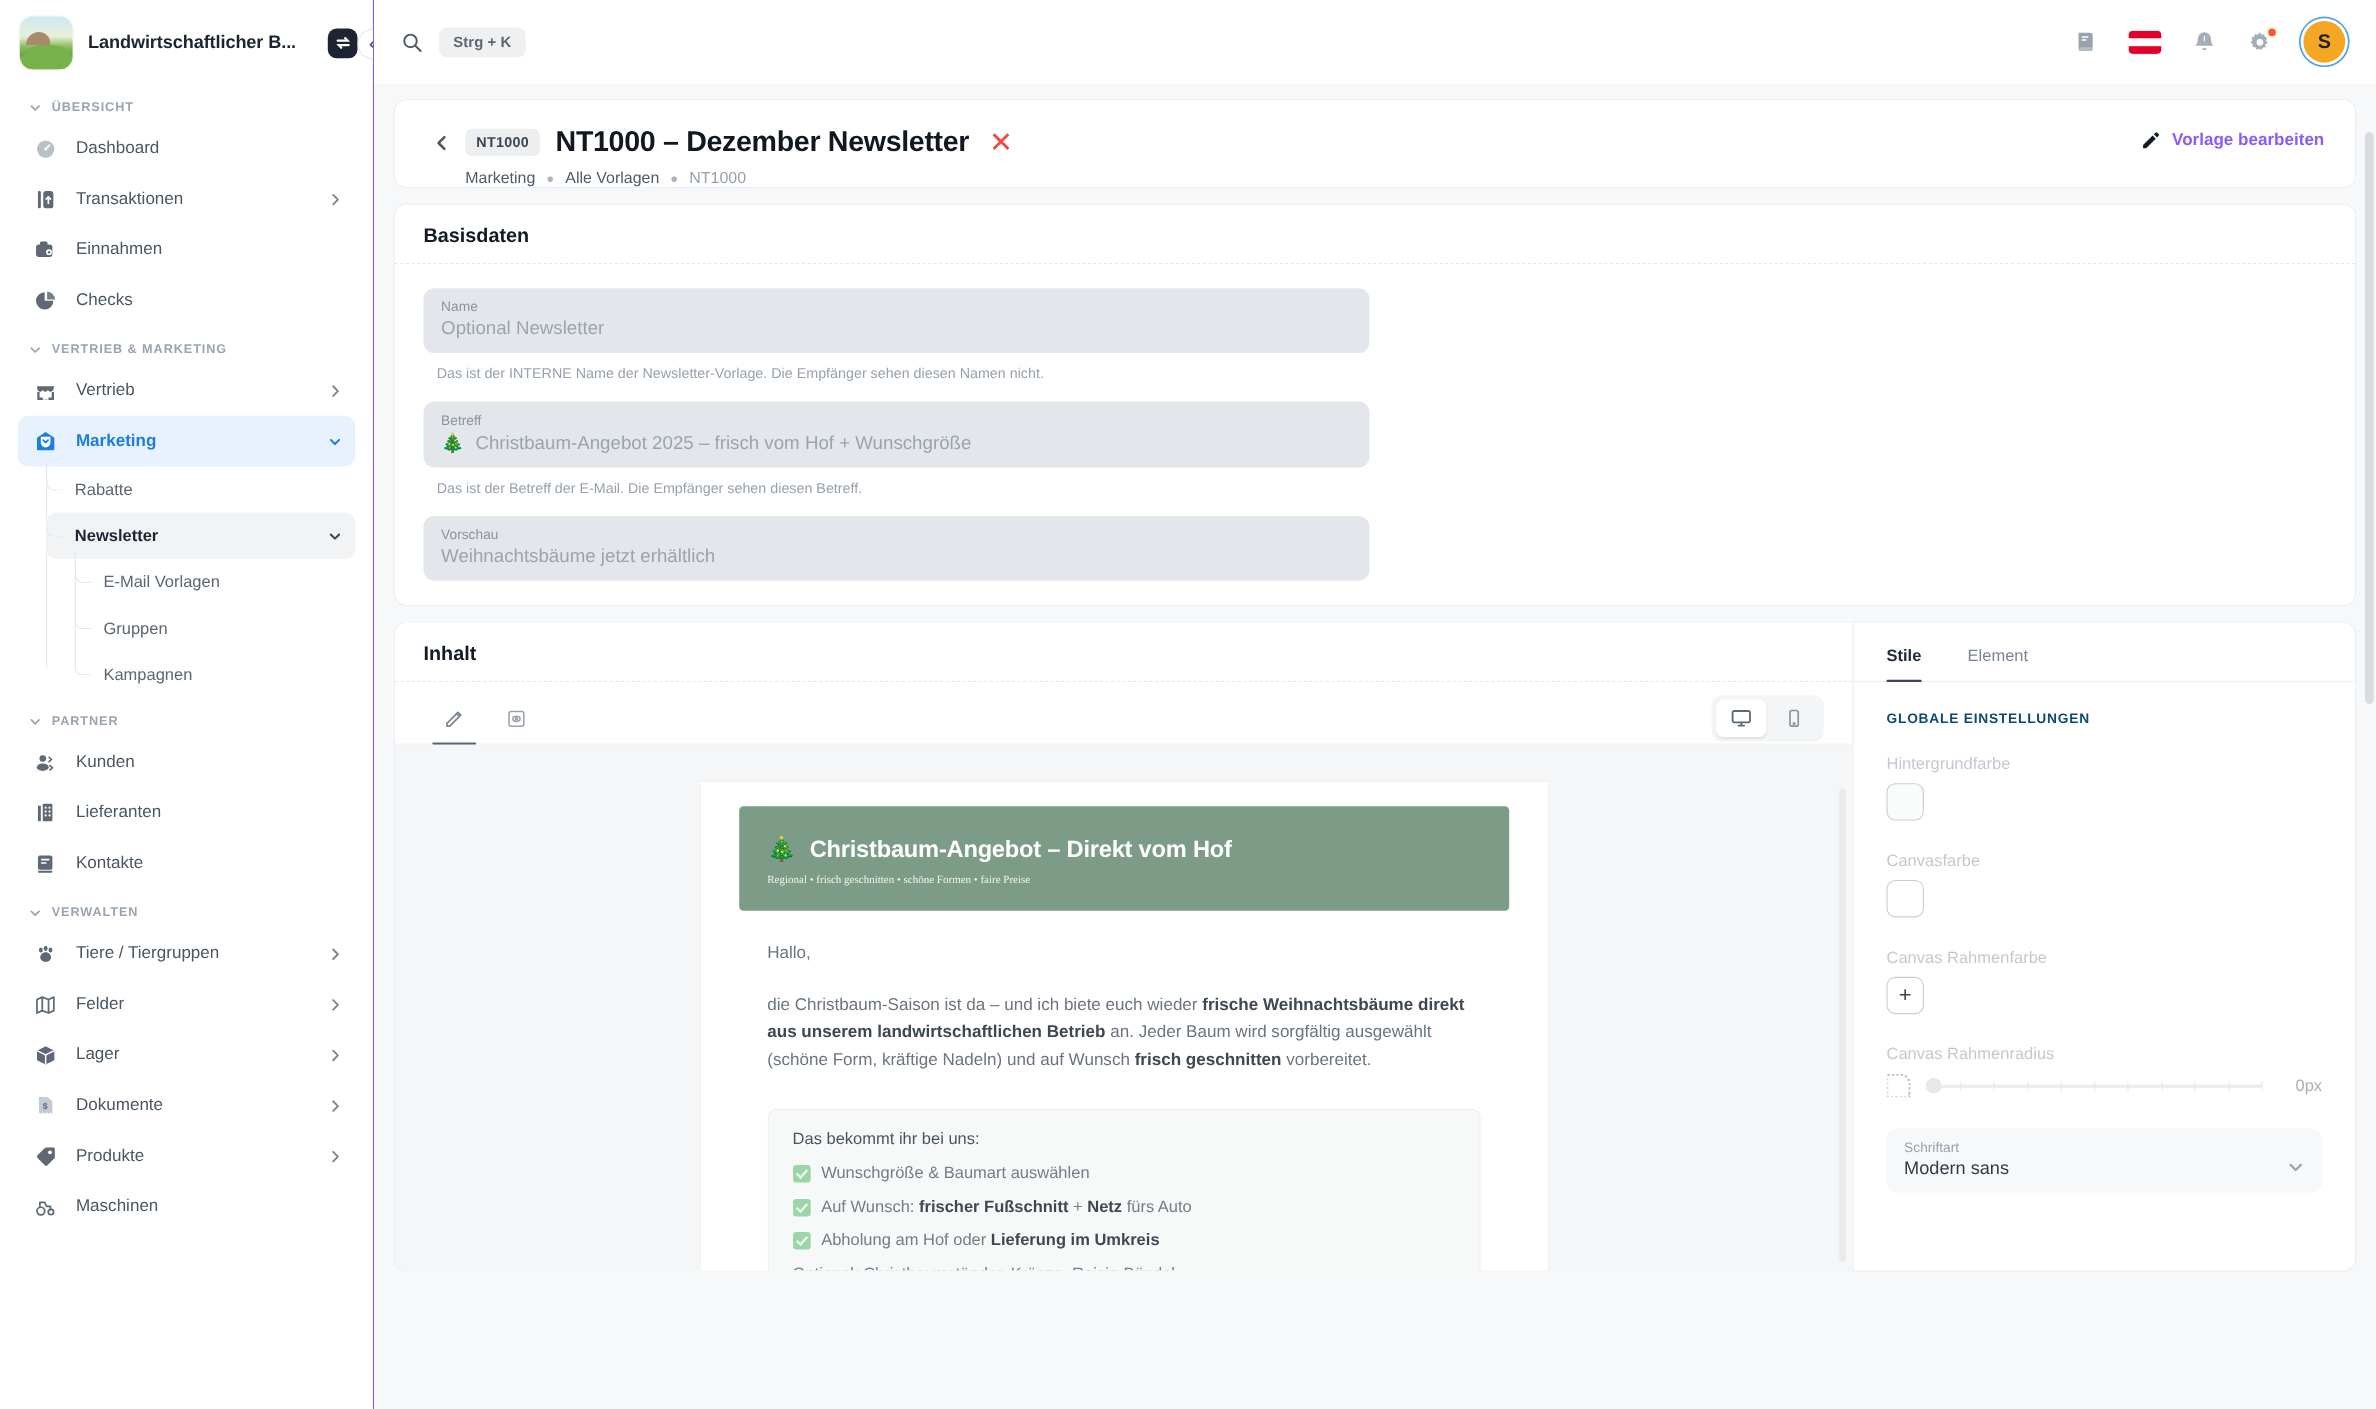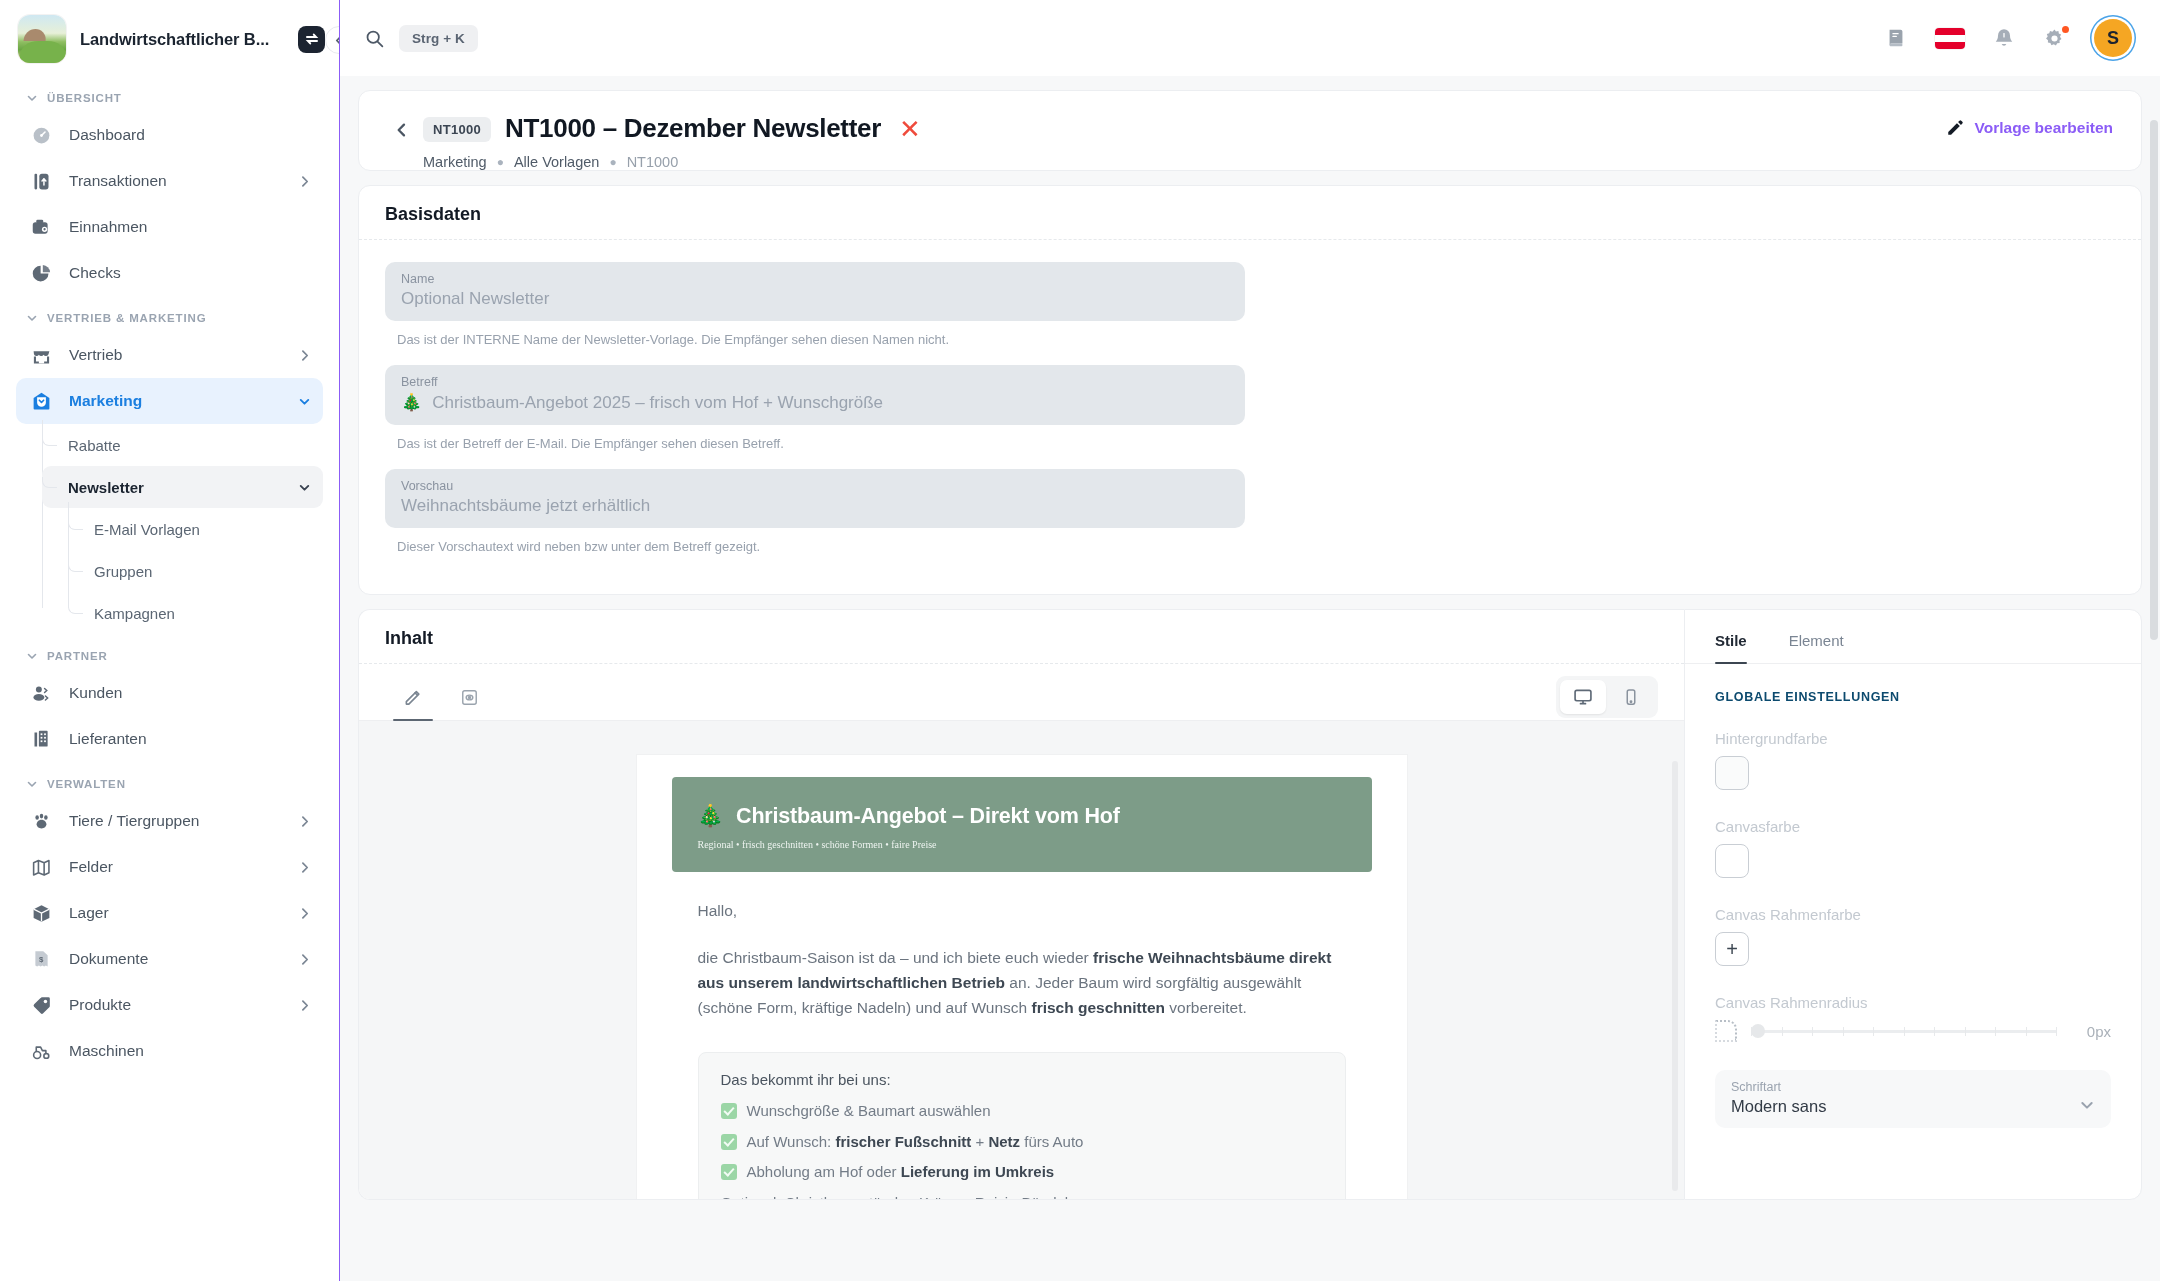--- a/index.html
+++ b/index.html
@@ -410,20 +410,33 @@
                 <rect x="11" y="9" width="2" height="2"></rect>
                 <rect x="15" y="9" width="2" height="2"></rect>
                 <rect x="11" y="13" width="2" height="2"></rect>
                 <rect x="15" y="13" width="2" height="2"></rect>
               </g>
             </svg>
         </span>
         <span class="lbl">Lieferanten</span>
       </div>
 
+      <div class="sb-item">
+        <span class="ico">
+          <svg width="21" height="21" viewBox="0 0 24 24" fill="#5e6975">
+              <rect x="4" y="3" width="15" height="15" rx="2"></rect>
+              <g fill="#fff">
+                <rect x="7" y="6.5" width="9" height="1.8" rx=".9"></rect>
+                <rect x="7" y="10" width="6" height="1.8" rx=".9"></rect>
+              </g>
+              <rect x="4" y="19" width="15" height="2" rx="1"></rect>
+            </svg>
+        </span>
+        <span class="lbl">Kontakte</span>
+      </div>
 
       <div class="sb-group-label">
         <svg width="12" height="12" viewBox="0 0 12 12" fill="none" stroke="currentColor" stroke-width="1.6" stroke-linecap="round" stroke-linejoin="round">
             <path d="M2.5 4.5 6 8l3.5-3.5"></path>
           </svg>
         <span>VERWALTEN</span>
       </div>
 
       <div class="sb-item">
         <span class="ico">
@@ -608,21 +621,20 @@
             <span>🎄</span>
             <span>Christbaum-Angebot 2025 – frisch vom Hof + Wunschgröße</span>
           </div>
         </div>
         <div class="f-hint">Das ist der Betreff der E-Mail. Die Empfänger sehen diesen Betreff.</div>
 
         <div class="field">
           <div class="f-lbl">Vorschau</div>
           <div class="f-val">Weihnachtsbäume jetzt erhältlich</div>
         </div>
-        <div class="f-hint">Dieser Vorschautext wird neben bzw unter dem Betreff gezeigt.</div>
 
       </div>
     </div>
 
     <div class="content-wrap">
 
       <div class="inhalt">
         <div class="inhalt-head">Inhalt</div>
         <div class="editor-tabs">
           <span class="ed-tab on">

